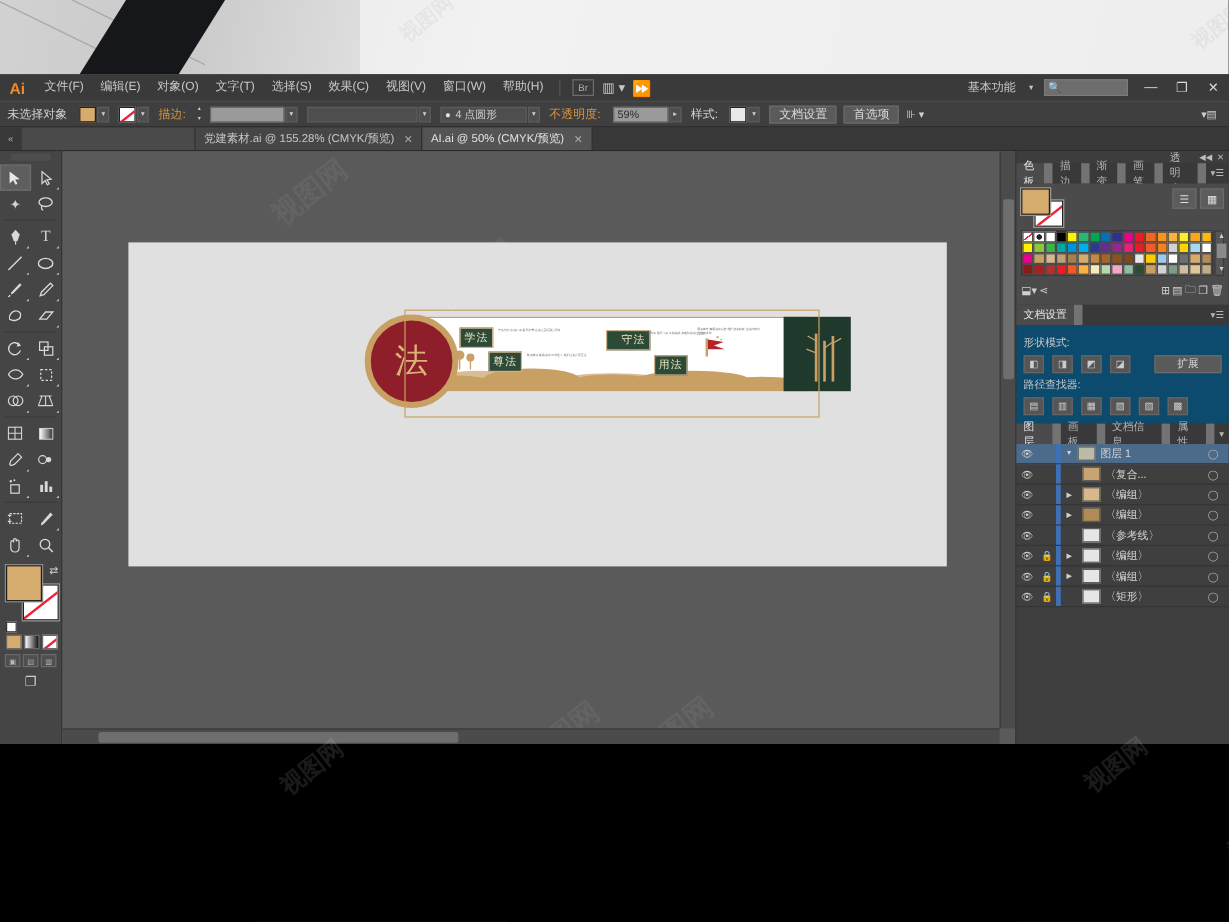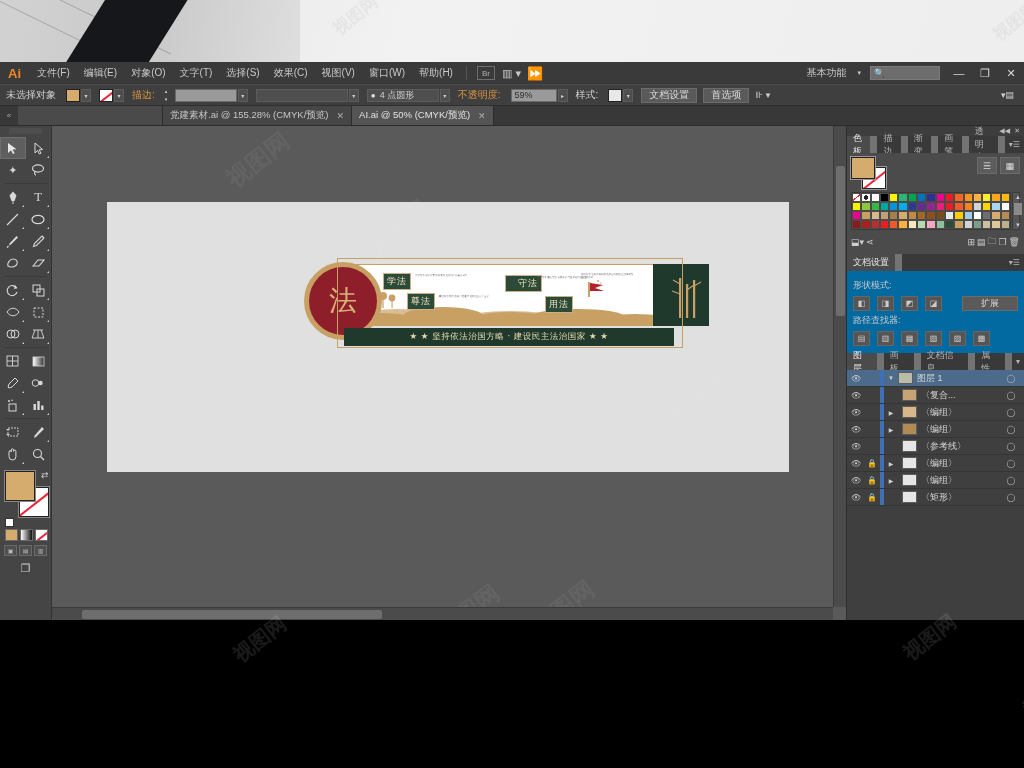--- a/index.html
+++ b/index.html
@@ -146,21 +146,21 @@
     align-items:center; justify-content:center; color:#dedede; font-size:9px; }
   .sw-grid-wrap { display:flex; margin-top:3px; }
   .sw-grid { display:grid; grid-template-columns:repeat(17,9.3px); grid-auto-rows:9px; gap:0;
     border:1px solid #3a3a3a; background:#3a3a3a; }
   .sw-cell { width:9.3px; height:9px; border:0.5px solid #4b4b4b; }
   .sw-scroll { width:11px; background:#565656; border:1px solid #3a3a3a; margin-left:1px; position:relative; }
   .sw-scroll .ar { position:absolute; left:2px; color:#ccc; font-size:6px; }
   .sw-foot { display:flex; align-items:center; gap:2px; margin-top:4px; color:#cfcfcf; font-size:9px; }
   .sw-foot .sp { flex:1; }
 
-  .pf-body { background:#0369a1; padding:5px 6px 7px 6px; }
+  .pf-body { background:#0c4a6e; padding:5px 6px 7px 6px; }
   .pf-title { color:#c8c8c8; font-size:9px; margin:3px 0 4px; }
   .pf-row { display:flex; gap:7px; align-items:center; }
   .pf-btn { width:17px; height:15px; background:#555; border:1px solid #666; display:flex;
     align-items:center; justify-content:center; color:#ccc; font-size:8px; }
   .pf-expand { margin-left:auto; width:56px; height:15px; background:#5a5a5a; border:1px solid #6b6b6b;
     color:#d8d8d8; font-size:9px; display:flex; align-items:center; justify-content:center;text-align:center; }
 
   
   .layers-body { background:#3f3f3f; flex:1; }
   .lrow { height:17px; display:flex; align-items:center; border-bottom:1px solid #353535; font-size:9px; color:#d5d5d5; }
@@ -569,23 +569,20 @@
                 <rect x="19" y="10" width="2.2" height="34" fill="#caa067"></rect>
                 <rect x="26" y="6" width="2.2" height="38" fill="#caa067"></rect>
                 <path d="M13 10 L6 6 M20 16 L27 11 M27 12 L34 8 M13 20 L5 17" stroke="#caa067" stroke-width="1.1" fill="none"></path>
               </svg>
             </div>
 
             <div class="emblem">
               <div class="inner">法</div>
             </div>
 
-            <div class="slogan-bar">
-              <span>★ ★ 坚持依法治国方略 · 建设民主法治国家 ★ ★</span>
-            </div>
             <div style="position:absolute;left:40px;top:0;width:346px;height:90px;border:1px solid #c9a063;pointer-events:none;"></div>
           </div>
 
           <div class="wm mid" style="left:250px;top:10px;font-size:26px;">视图网</div>
           <div class="wm mid" style="left:560px;top:180px;font-size:24px;">视图网</div>
           <div class="wm mid" style="left:420px;top:390px;font-size:24px;">视图网</div>
         </div>
 
         <div class="wm mid" style="left:170px;top:18px;font-size:24px;">视图网</div>
         <div class="wm mid" style="left:380px;top:470px;font-size:24px;">视图网</div>

